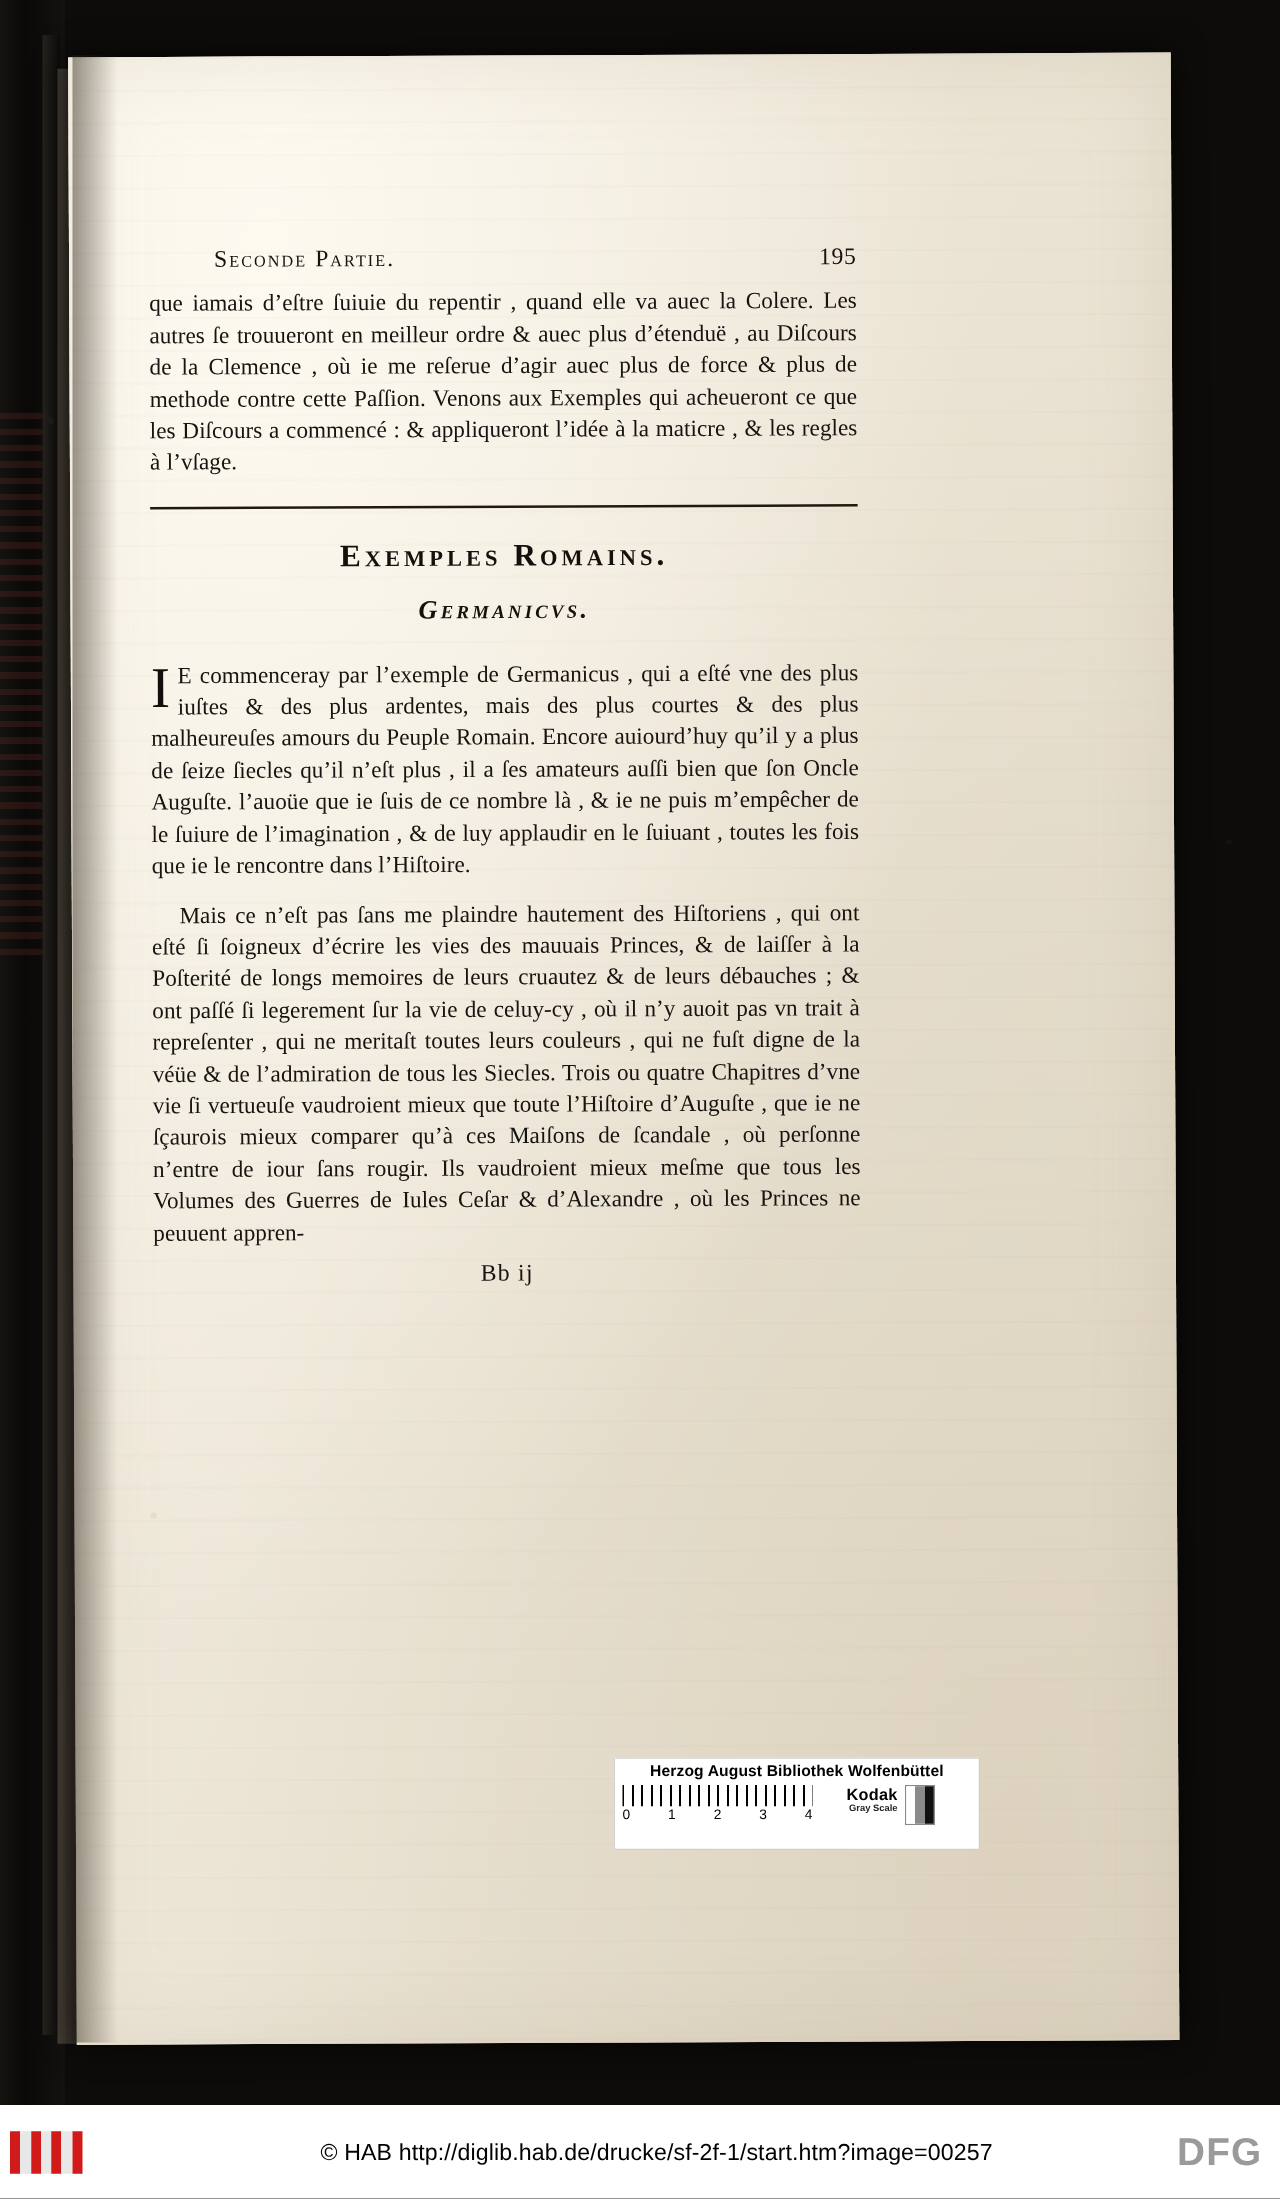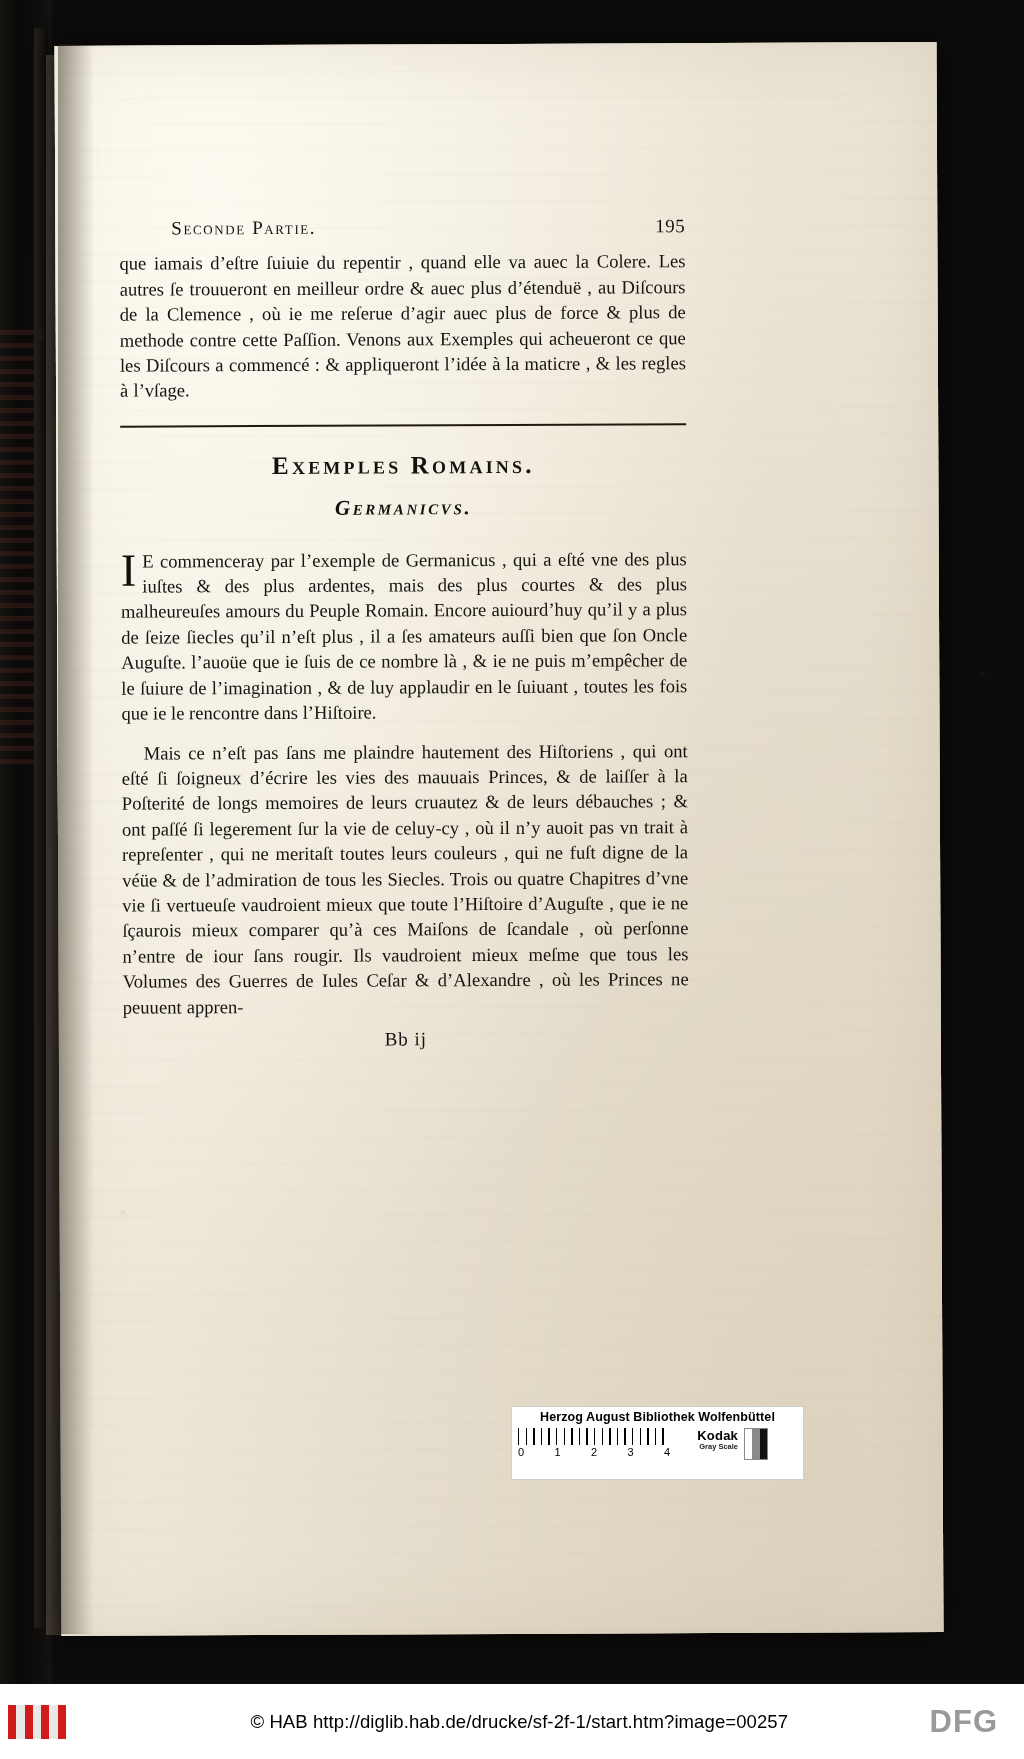--- a/index.html
+++ b/index.html
@@ -103,21 +103,20 @@
   .running-head .rh-title {
     font-variant: small-caps;
     letter-spacing: 1.6px;
     font-size: 19px;
     padding-left: 52px;
     color: #17130f;
   }
   .running-head .rh-folio {
     font-size: 19px;
     letter-spacing: .5px;
-    margin-top: 20px;
   }
 
   p.body-par {
     margin: 0;
     text-align: justify;
     text-justify: inter-word;
     word-spacing: .5px;
   }
   p.body-par.indent { text-indent: 22px; }
 
@@ -165,21 +164,21 @@
   .signature {
     text-align: center;
     margin-top: 8px;
     font-size: 19px;
     letter-spacing: 1px;
   }
 
   
   #target-strip {
     position: absolute;
-    left: 511px; top: 1406px;
+    left: 491px; top: 1406px;
     width: 291px; height: 72px;
     background: #ffffff;
     border: 1px solid #cfcfcf;
     font-family: "Liberation Sans", sans-serif;
   }
   #target-library-name {
     text-align: center;
     font-size: 12.5px;
     font-weight: bold;
     color: #000;
@@ -236,21 +235,21 @@
   #footer-credit {
     flex: 1;
     text-align: center;
     font-family: "Liberation Sans", sans-serif;
     font-size: 18.5px;
     color: #000;
     letter-spacing: .1px;
     margin-left: 43px;
   }
   #dfg-logo {
-    margin-right: 26px;
+    margin-right: 14px;
     font-family: "Liberation Sans", sans-serif;
     font-size: 31px;
     font-weight: bold;
     letter-spacing: 1px;
     color: #9a9a9a;
   }
   
   #speckle {
     position: absolute;
     left: 0; top: 0; width: 1024px; height: 1684px;

